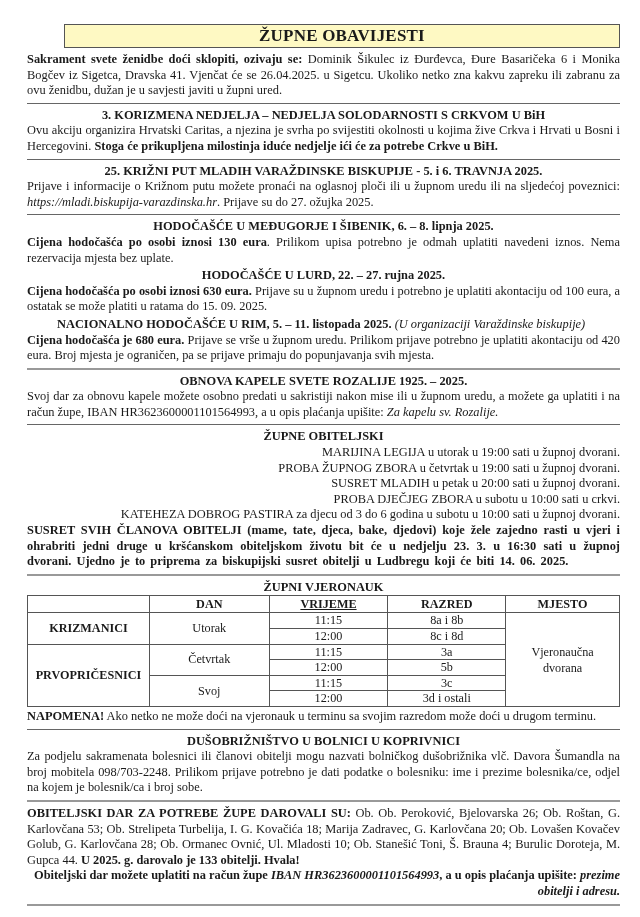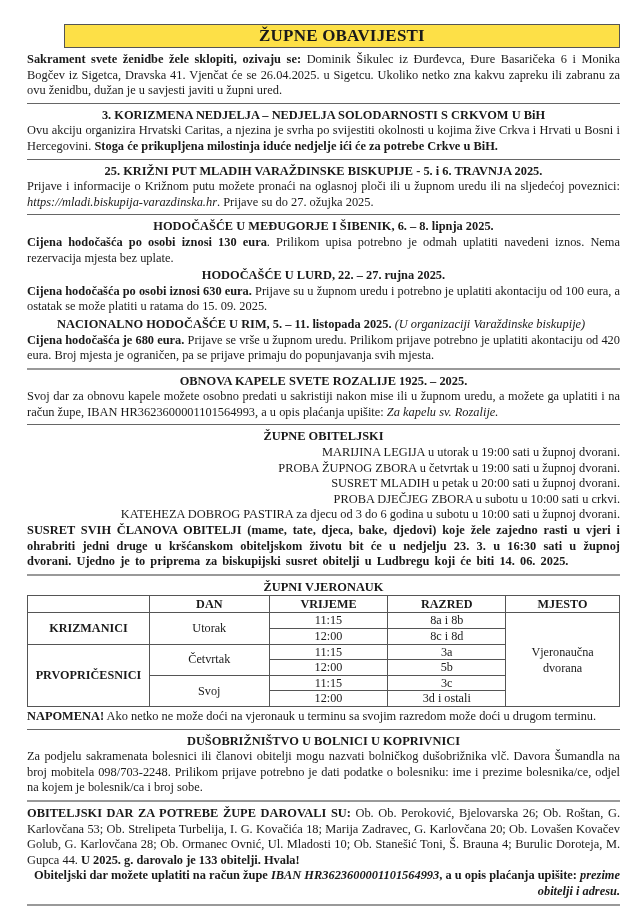--- a/index.html
+++ b/index.html
@@ -5,21 +5,21 @@
   html, body { margin: 0; padding: 0; background: #ffffff; }
   body {
     width: 640px; height: 917px; overflow: hidden;
     font-family: "Liberation Serif", "DejaVu Serif", serif;
     color: #1a1a1a;
     font-size: 12.4px;
     line-height: 15.6px;
   }
   .page { position: relative; padding: 24px 20px 0 27px; width: 593px; }
   .title-box {
-    border: 1px solid #555; background: #fde047;
+    border: 1px solid #555; background: #fef9c3;
     height: 22px; line-height: 22px;
     text-align: center; font-weight: bold; font-size: 17px; letter-spacing: 0.2px;
     margin-bottom: 4px;
     margin-left: 37px;
   }
   .para { text-align: justify; margin: 0; }
   .para.left { text-align: right; }
   .sec-title { text-align: center; font-weight: bold; margin: 0; }
   .sep { border: 0; border-top: 1.5px solid #666; margin: 4px 0 4px 0; height: 0; }
   .sep.thick { border-top: 2.5px solid #999; }
@@ -29,31 +29,31 @@
   .spaced { word-spacing: 2px; }
 
   table.vjer {
     width: 100%; border-collapse: collapse; margin-top: 0; font-size: 12.2px;
   }
   table.vjer td, table.vjer th {
     border: 1px solid #555; text-align: center; padding: 0; height: 14.6px; line-height: 14.6px; margin-left: 48px;
   }
   table.vjer th { font-weight: bold; height: 16px; line-height: 16px; }
   table.vjer td.grp { font-weight: bold; }
-  .col1 { width: 121px; } .col2 { width: 119px; } .col3 { width: 118px; }
+  .col1 { width: 121px; } .col2 { width: 119px; } .col3 { width: 118px; text-decoration: underline; }
   .col4 { width: 117px; } .col5 { width: 113px; }
 </style>
 </head>
 <body>
 
 <div class="page">
 
   <div class="title-box">ŽUPNE OBAVIJESTI</div>
 
-  <p class="para"><b>Sakrament svete ženidbe žele sklopiti, ozivaju se:</b><span> Dominik Šikulec iz Đurđevca, Đure Basaričeka 6 i Monika Bogčev iz Sigetca, Dravska 41. Vjenčat će se 26.04.2025. u Sigetcu. Ukoliko netko zna kakvu zapreku ili zabranu za ovu ženidbu, dužan je u savjesti javiti u župni ured.</span></p>
+  <p class="para"><b>Sakrament svete ženidbe doći sklopiti, ozivaju se:</b><span> Dominik Šikulec iz Đurđevca, Đure Basaričeka 6 i Monika Bogčev iz Sigetca, Dravska 41. Vjenčat će se 26.04.2025. u Sigetcu. Ukoliko netko zna kakvu zapreku ili zabranu za ovu ženidbu, dužan je u savjesti javiti u župni ured.</span></p>
 
   <hr class="sep">
 
   <p class="sec-title">3. KORIZMENA NEDJELJA – NEDJELJA SOLODARNOSTI S CRKVOM U BiH</p>
   <p class="para"><span>Ovu akciju organizira Hrvatski Caritas, a njezina je svrha po svijestiti okolnosti u kojima žive Crkva i Hrvati u Bosni i Hercegovini. </span><b>Stoga će prikupljena milostinja iduće nedjelje ići će za potrebe Crkve u BiH.</b></p>
 
   <hr class="sep">
 
   <p class="sec-title">25. KRIŽNI PUT MLADIH VARAŽDINSKE BISKUPIJE - 5. i 6. TRAVNJA 2025.</p>
   <p class="para"><span>Prijave i informacije o Križnom putu možete pronaći na oglasnoj ploči ili u župnom uredu ili na sljedećoj poveznici: </span><i>https://mladi.biskupija-varazdinska.hr</i><span>. Prijave su do 27. ožujka 2025.</span></p>

